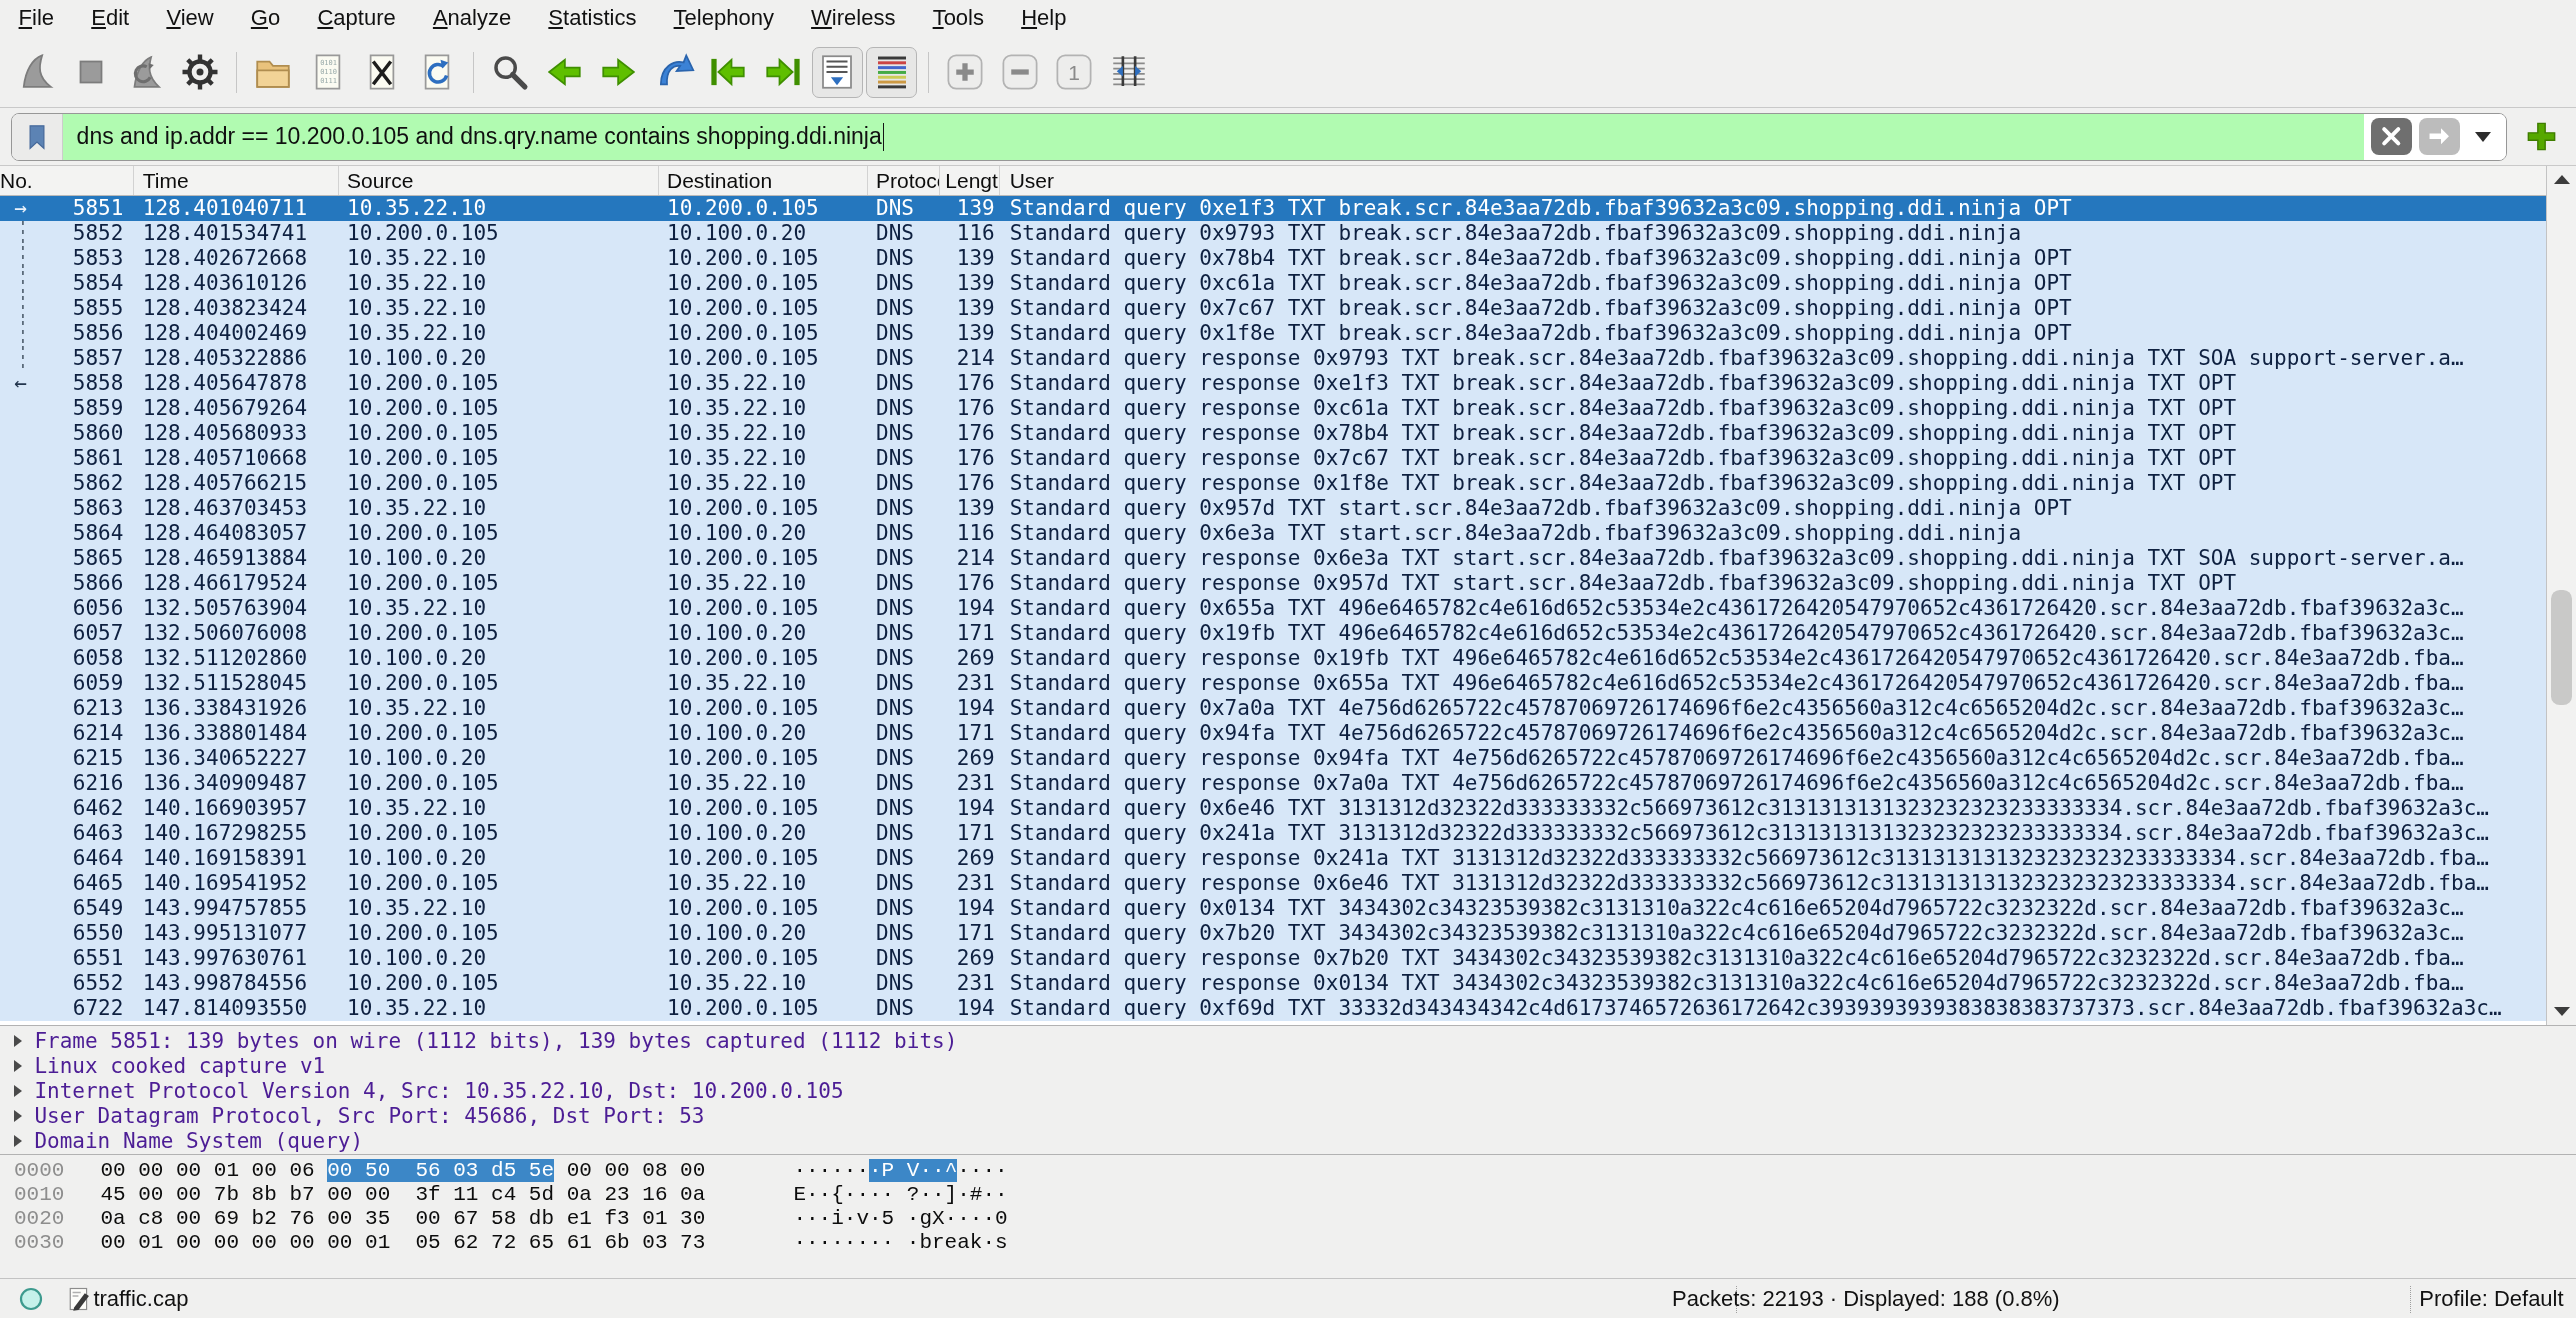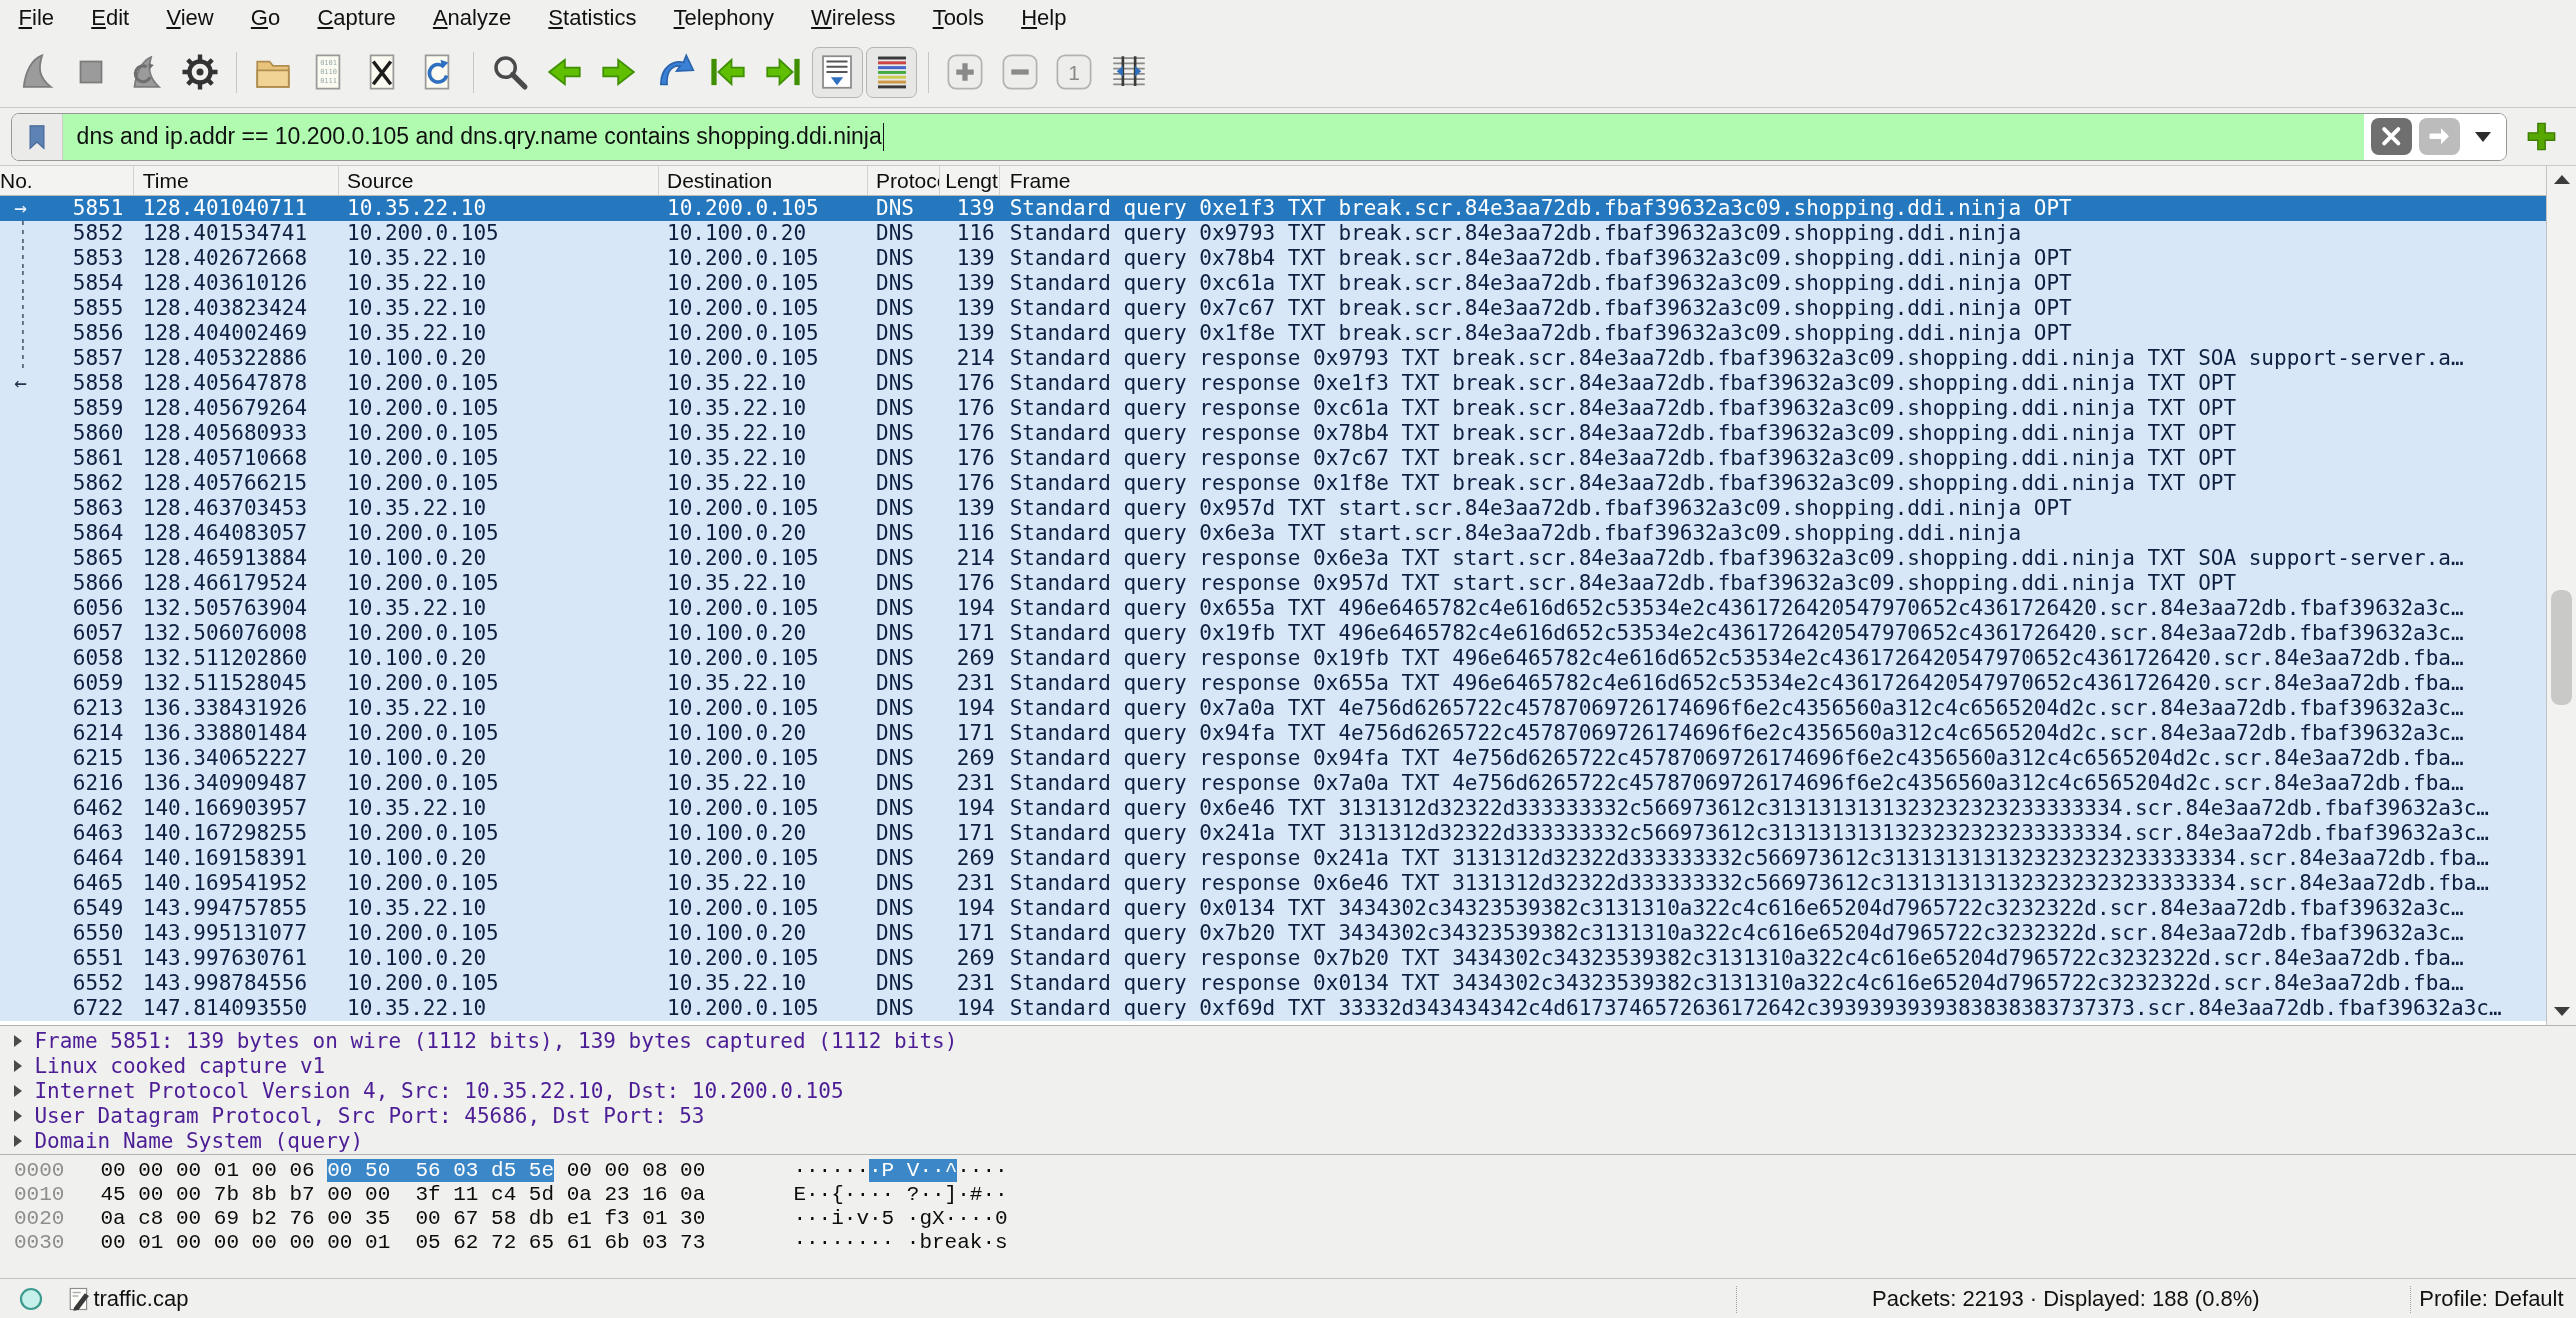--- a/index.html
+++ b/index.html
@@ -74,21 +74,21 @@
   .hxbytes{width:656px;margin-left:19.4px;flex:none}
   .hxascii{margin-left:37px}
   .hl{background:#3c87c7;color:#fff}
 
   
   .statusbar{height:41px;border-top:0.9px solid #c3c3c3;background:#f0f0ef;display:flex;align-items:center;font-size:22px;position:relative}
   .sb-circle{margin-left:16px;width:30px;height:30px;flex:none}
   .sb-edit{margin-left:19.4px;width:28px;height:30px;flex:none}
   .sb-file{}
   .sb-dotsep{position:absolute;top:7px;height:26.5px;border-left:1.8px dotted #9f9f9f}
-  .sb-packets{position:absolute;left:1872px;white-space:pre}
+  .sb-packets{position:absolute;left:1672px;white-space:pre}
   .sb-profile{position:absolute;right:12.4px}
 </style>
 </head>
 <body>
 
 <div class="menubar" id="menubar">
     <div class="menu-item"><u>F</u>ile</div>
     <div class="menu-item"><u>E</u>dit</div>
     <div class="menu-item"><u>V</u>iew</div>
     <div class="menu-item"><u>G</u>o</div>
@@ -274,21 +274,21 @@
   </button>
 </div>
 
 <div class="pkt-header" id="pktheader">
     <div class="ph c0">No.</div>
     <div class="ph c1">Time</div>
     <div class="ph c2">Source</div>
     <div class="ph c3">Destination</div>
     <div class="ph c4">Protocol</div>
     <div class="ph c5">Length</div>
-    <div class="ph c6">Frame</div>
+    <div class="ph c6">User</div>
   </div>
 
 <div class="pktlist" id="pktlist">
     <div class="prow sel"><div class="cell c0"><span class="mark">→</span><span>5851</span></div><div class="cell c1">128.401040711</div><div class="cell c2">10.35.22.10</div><div class="cell c3">10.200.0.105</div><div class="cell c4">DNS</div><div class="cell c5">139</div><div class="cell c6">Standard query 0xe1f3 TXT break.scr.84e3aa72db.fbaf39632a3c09.shopping.ddi.ninja OPT</div></div>
     <div class="prow"><div class="cell c0"><span class="mark mark-line"></span><span>5852</span></div><div class="cell c1">128.401534741</div><div class="cell c2">10.200.0.105</div><div class="cell c3">10.100.0.20</div><div class="cell c4">DNS</div><div class="cell c5">116</div><div class="cell c6">Standard query 0x9793 TXT break.scr.84e3aa72db.fbaf39632a3c09.shopping.ddi.ninja</div></div>
     <div class="prow"><div class="cell c0"><span class="mark mark-line"></span><span>5853</span></div><div class="cell c1">128.402672668</div><div class="cell c2">10.35.22.10</div><div class="cell c3">10.200.0.105</div><div class="cell c4">DNS</div><div class="cell c5">139</div><div class="cell c6">Standard query 0x78b4 TXT break.scr.84e3aa72db.fbaf39632a3c09.shopping.ddi.ninja OPT</div></div>
     <div class="prow"><div class="cell c0"><span class="mark mark-line"></span><span>5854</span></div><div class="cell c1">128.403610126</div><div class="cell c2">10.35.22.10</div><div class="cell c3">10.200.0.105</div><div class="cell c4">DNS</div><div class="cell c5">139</div><div class="cell c6">Standard query 0xc61a TXT break.scr.84e3aa72db.fbaf39632a3c09.shopping.ddi.ninja OPT</div></div>
     <div class="prow"><div class="cell c0"><span class="mark mark-line"></span><span>5855</span></div><div class="cell c1">128.403823424</div><div class="cell c2">10.35.22.10</div><div class="cell c3">10.200.0.105</div><div class="cell c4">DNS</div><div class="cell c5">139</div><div class="cell c6">Standard query 0x7c67 TXT break.scr.84e3aa72db.fbaf39632a3c09.shopping.ddi.ninja OPT</div></div>
     <div class="prow"><div class="cell c0"><span class="mark mark-line"></span><span>5856</span></div><div class="cell c1">128.404002469</div><div class="cell c2">10.35.22.10</div><div class="cell c3">10.200.0.105</div><div class="cell c4">DNS</div><div class="cell c5">139</div><div class="cell c6">Standard query 0x1f8e TXT break.scr.84e3aa72db.fbaf39632a3c09.shopping.ddi.ninja OPT</div></div>
     <div class="prow"><div class="cell c0"><span class="mark mark-line"></span><span>5857</span></div><div class="cell c1">128.405322886</div><div class="cell c2">10.100.0.20</div><div class="cell c3">10.200.0.105</div><div class="cell c4">DNS</div><div class="cell c5">214</div><div class="cell c6">Standard query response 0x9793 TXT break.scr.84e3aa72db.fbaf39632a3c09.shopping.ddi.ninja TXT SOA support-server.a…</div></div>

